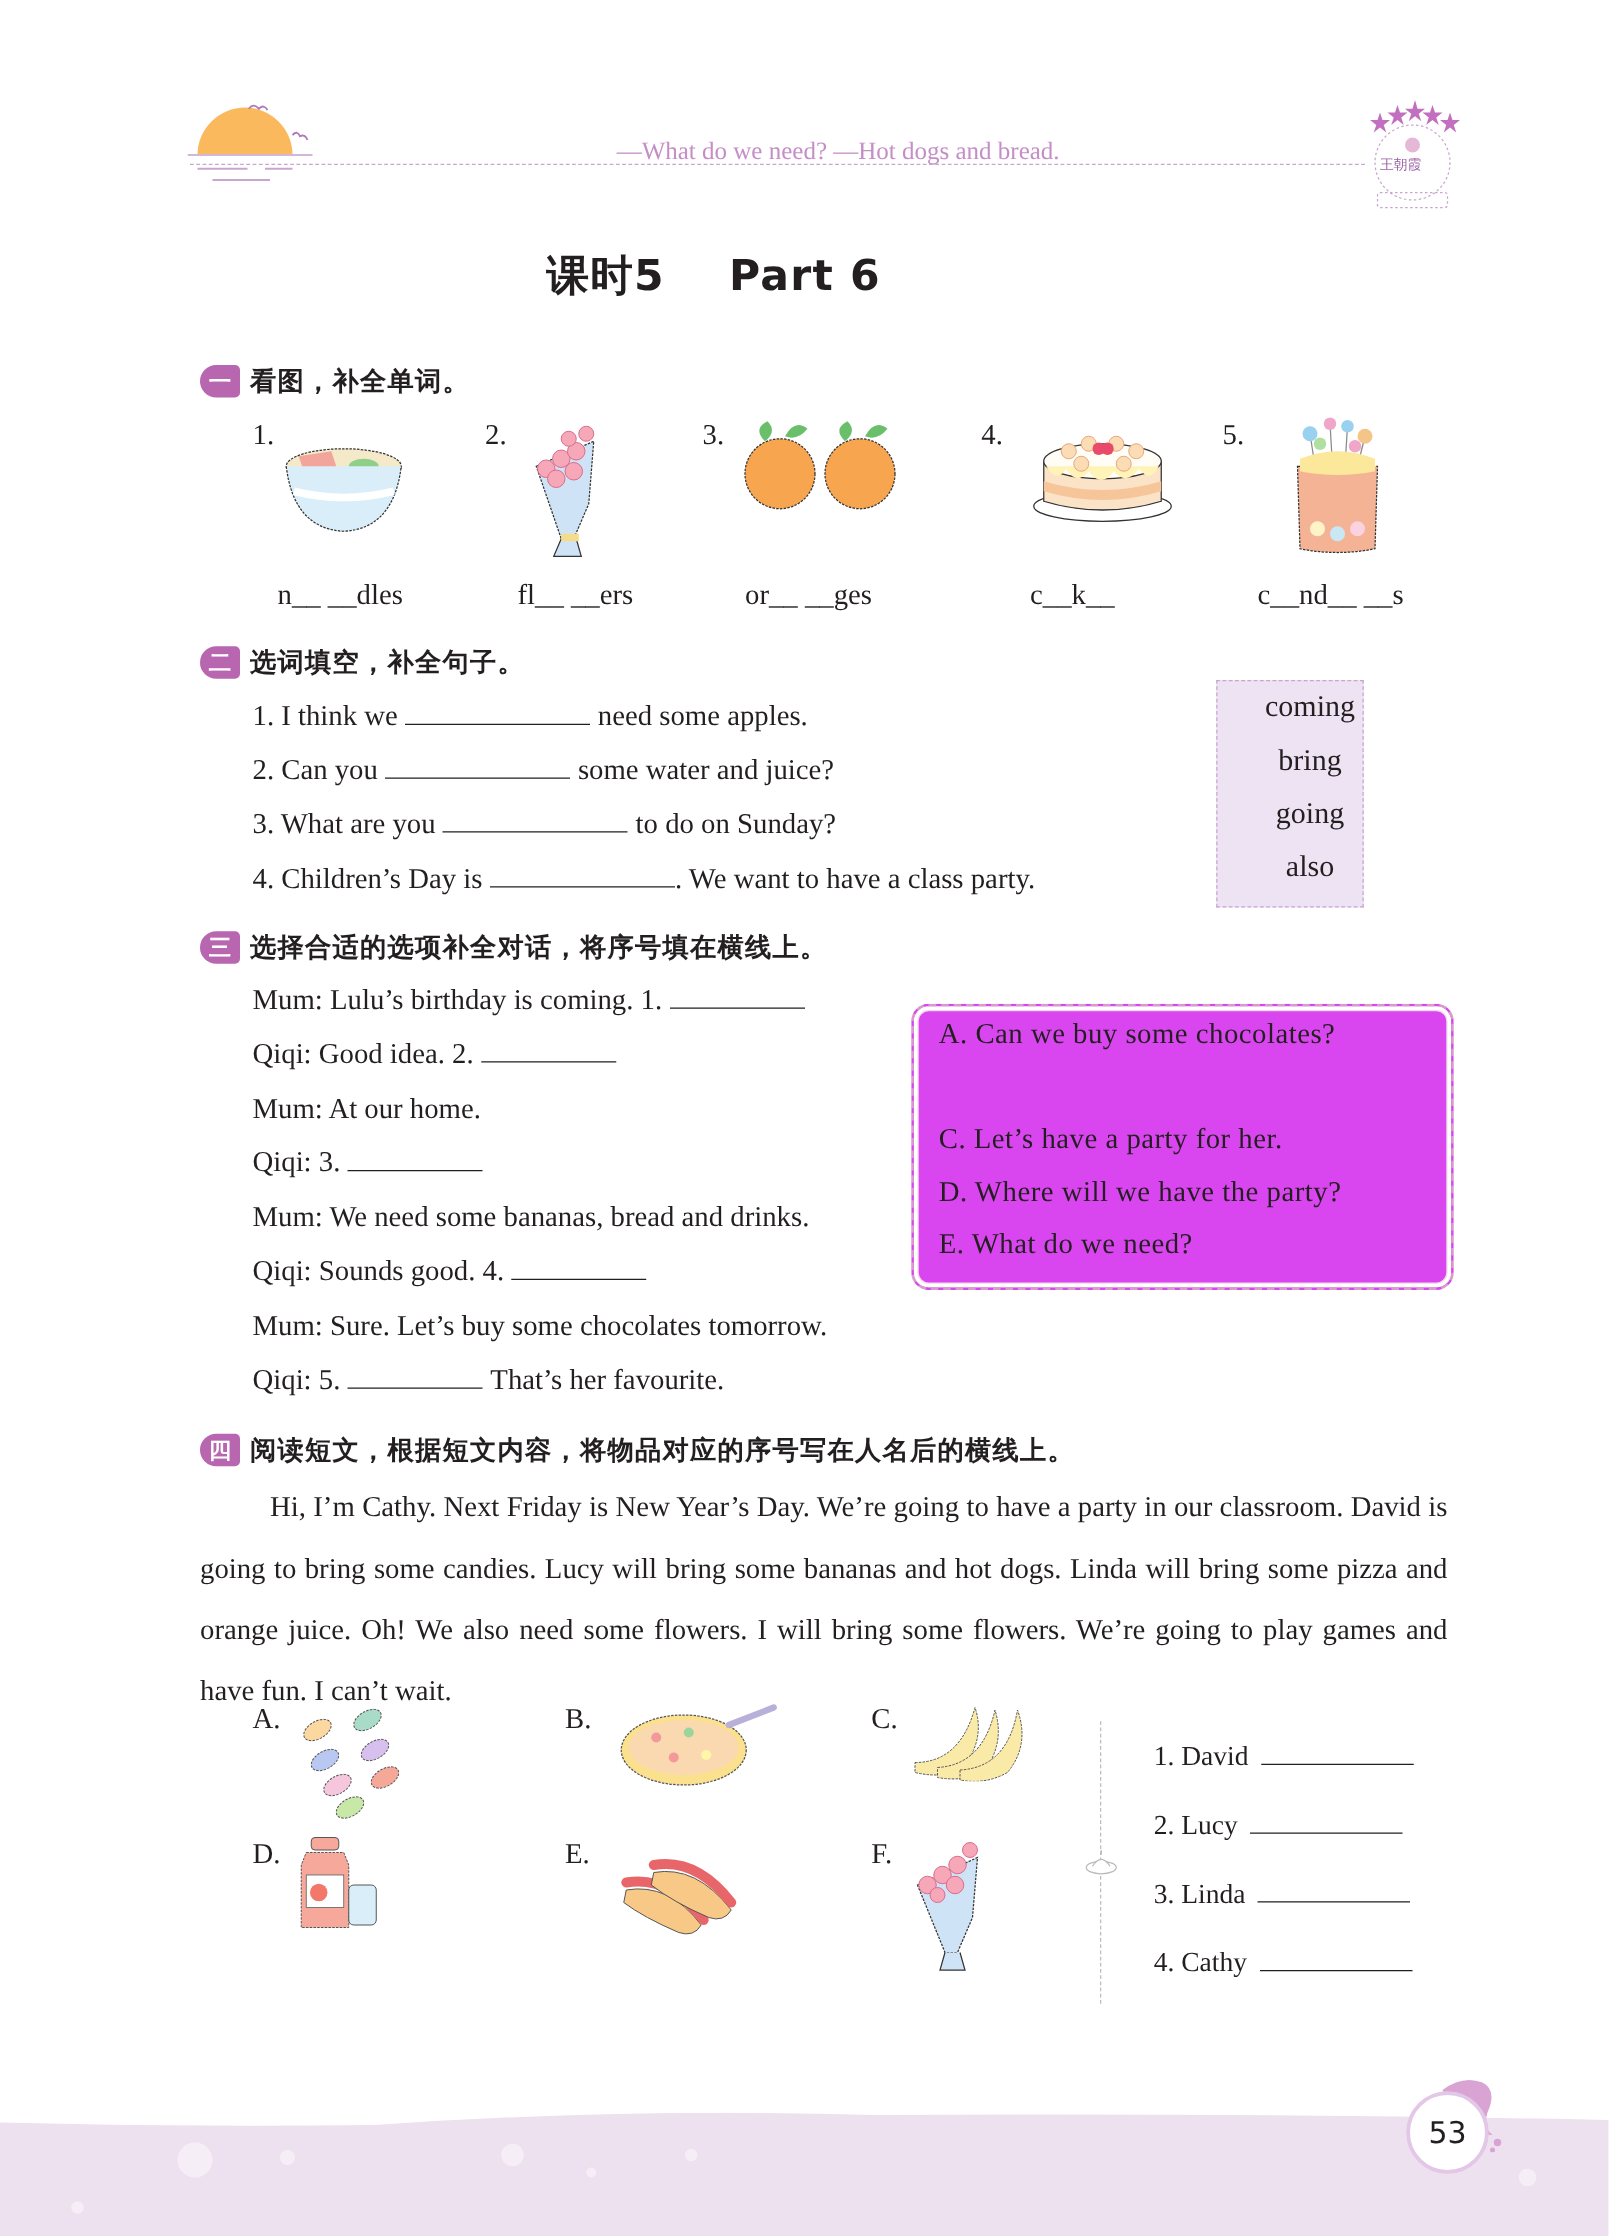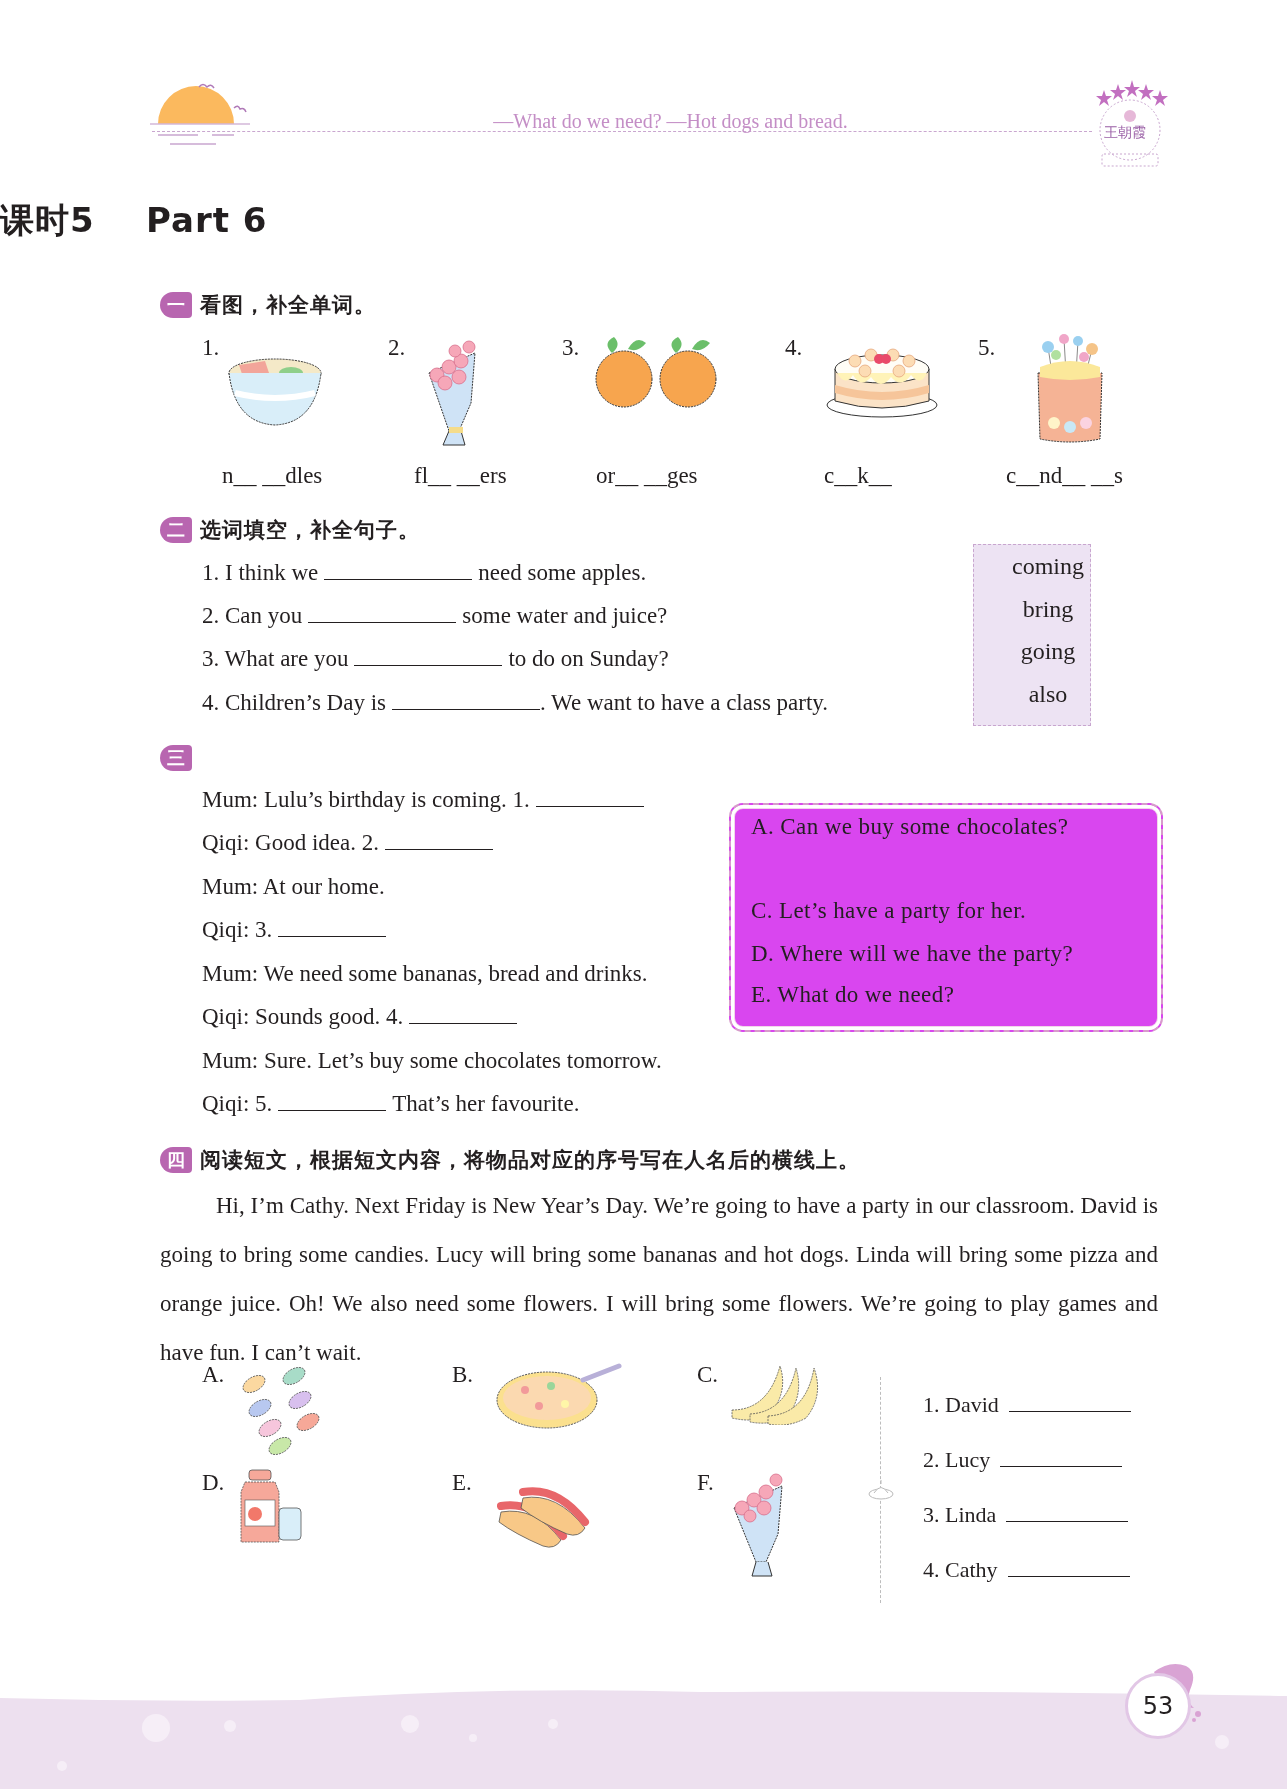--- a/index.html
+++ b/index.html
@@ -1,21 +1,21 @@
 <!DOCTYPE html>
 <html><head>
 <meta charset="utf-8">
 <style>
   html, body { margin:0; padding:0; }
   body { width:1287px; height:1789px; position:relative; background:#ffffff; overflow:hidden;
          font-family:"Liberation Serif", "DejaVu Serif", serif; color:#231f20; }
   .abs { position:absolute; }
   .hdr-line { position:absolute; left:152px; top:131px; width:940px; border-top:1.5px dashed #c9a6cf; }
   .hdr-text { position:absolute; top:110px; left:0; width:1287px; text-align:center; font-size:20px; color:#c48ec6;padding-left:27px; }
-  .title { position:absolute; top:198px; left:0; width:1142px; font-family:"DejaVu Sans", sans-serif; font-weight:bold; font-size:34px; letter-spacing:1px; color:#231f20; }
+  .title { position:absolute; top:198px; left:0; width:1142px; text-align:center; font-family:"DejaVu Sans", sans-serif; font-weight:bold; font-size:34px; letter-spacing:1px; color:#231f20; }
   .sec { position:absolute; left:160px; height:30px; display:flex; align-items:center; }
   .badge { display:inline-flex; align-items:center; justify-content:center; width:32px; height:26px; background:#b866b0; color:#fff; border-radius:13px 4px 4px 13px; font-family:"DejaVu Sans", sans-serif; font-size:18px; font-weight:bold; margin-right:8px; }
   .sec-title { font-family:"DejaVu Sans", sans-serif; font-size:21px; font-weight:bold; color:#231f20; letter-spacing:1px; }
   .txt { position:absolute; font-size:23px; white-space:nowrap; }
   .num { position:absolute; font-size:23px; }
   .blank { display:inline-block; border-bottom:1.5px solid #231f20; height:1px; vertical-align:baseline; margin:0 6px; }
   .wordbox { position:absolute; left:973px; top:544px; width:116px; height:180px; background:#ede3f3; border:1.5px dashed #c8a6cf; }
   .wordbox div { text-align:center; font-size:24px; height:42.5px; line-height:42.5px;margin-left:32px; }
   .optbox { position:absolute; left:729px; top:803px; width:430px; height:225px; border:2px dashed #d79ccb; border-radius:14px; background:#d946ef; box-shadow: inset 0 0 0 3px #fff, inset 0 0 0 4px #f2d6ea; }
   .optbox div { position:absolute; left:20px; font-size:23px; white-space:nowrap; letter-spacing:0.4px; }
@@ -47,21 +47,21 @@
         <polygon points="10,18 12,12 14,18 20,18 15,22 17,28 12,24 7,28 9,22 4,18"></polygon>
         <polygon points="24,12 26,6 28,12 34,12 29,16 31,22 26,18 21,22 23,16 18,12"></polygon>
         <polygon points="38,9 40,2 42,9 48,9 43,13 45,19 40,15 35,19 37,13 32,9"></polygon>
         <polygon points="52,12 54,6 56,12 62,12 57,16 59,22 54,18 49,22 51,16 46,12"></polygon>
         <polygon points="66,18 68,12 70,18 76,18 71,22 73,28 68,24 63,28 65,22 60,18"></polygon>
       </g>
       <circle cx="38" cy="52" r="30" fill="none" stroke="#c9a6cf" stroke-dasharray="2 2"></circle>
       <circle cx="38" cy="38" r="6" fill="#e6b8d8"></circle>
       <rect x="10" y="76" width="56" height="12" rx="2" fill="none" stroke="#c9a6cf" stroke-dasharray="2 2"></rect>
     </svg>
-    <div class="abs" style="left:12px;top:46px;font-size:14px;color:#9a5fa6;font-family:'DejaVu Serif',serif">王朝霞</div>
+    <div class="abs" style="left:12px;top:46px;font-size:11px;color:#9a5fa6;font-family:'DejaVu Serif',serif">王朝霞</div>
   </div>
 </div>
 
 <div class="title" style="white-space:pre">课时5    Part 6</div>
 
 <div class="sec" style="top:290px">
   <span class="badge">一</span>
   <span class="sec-title">看图，补全单词。</span>
 </div>
 
@@ -174,20 +174,21 @@
 
 <div class="wordbox">
   <div>coming</div>
   <div>bring</div>
   <div>going</div>
   <div>also</div>
 </div>
 
 <div class="sec" style="top:743px">
   <span class="badge">三</span>
+  <span class="sec-title">选择合适的选项补全对话，将序号填在横线上。</span>
 </div>
 
 <div>
   <div class="txt" style="left:202px;top:787px">
     <span>Mum: Lulu’s birthday is coming. 1.</span><span class="blank" style="width:108px"></span>
   </div>
   <div class="txt" style="left:202px;top:830px">
     <span>Qiqi: Good idea. 2.</span><span class="blank" style="width:108px"></span>
   </div>
   <div class="txt" style="left:202px;top:874px">

